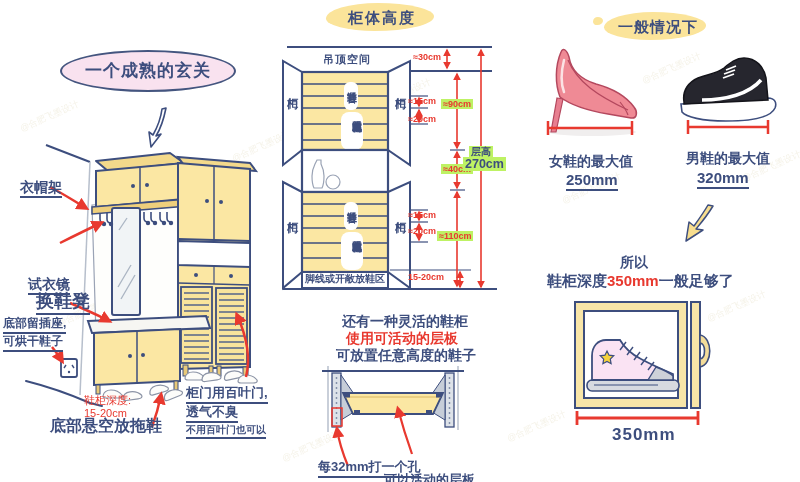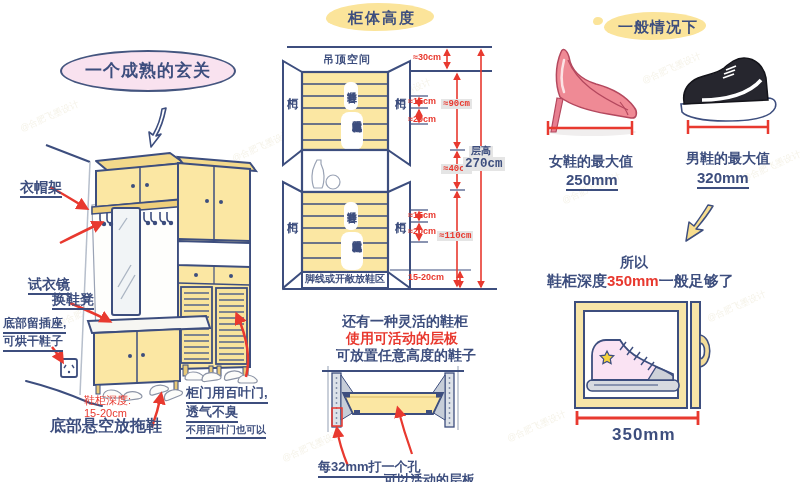--- a/index.html
+++ b/index.html
@@ -1,21 +1,21 @@
 <!DOCTYPE html>
 <html><head>
 <meta charset="utf-8">
 <style>
   html,body{margin:0;padding:0;background:#fff;}
   #canvas{position:relative;width:800px;height:482px;background:#fff;overflow:hidden;
           font-family:"Liberation Sans","DejaVu Sans",sans-serif;}
   .lbl{position:absolute;color:#3d4e7e;font-weight:bold;white-space:nowrap;line-height:1.15;}
   .u{border-bottom:2px solid #3d4e7e;padding-bottom:1px;}
   .red{color:#e8392f;}
-  .wbg{background:#e5e5e5;padding:0 2px;font-family:Liberation Mono, monospace;}
+  .wbg{background:#bef264;padding:0 2px;}
   .vert{writing-mode:vertical-rl;letter-spacing:1px;}
   .ctr{display:flex;align-items:center;justify-content:center;text-align:center;}
   .wm{position:absolute;color:#b9a75f;opacity:.15;font-size:9px;transform:rotate(-24deg);
       white-space:nowrap;pointer-events:none;}
   .blob{position:absolute;background:#fbe49a;border-radius:48% 52% 55% 45% / 55% 48% 52% 45%;}
   .ellipse{position:absolute;border:2px solid #44557f;background:#f9e2ef;border-radius:50%;}
   svg{position:absolute;overflow:visible;}
 </style>
 </head>
 <body>
@@ -165,21 +165,21 @@
       <path d="M50,108 C62,102 76,95 91,88" marker-end="url(#mB)"></path>
       <path d="M60,168 C74,174 88,180 99,186" marker-end="url(#mB)"></path>
       <path d="M42,212 C46,217 49,221 52,226" marker-end="url(#mB)"></path>
       <path d="M142,292 C146,281 149,270 151,260" marker-end="url(#mB)"></path>
       <path d="M236,242 C241,222 236,200 227,180" marker-end="url(#mB)"></path>
     </g>
   </svg>
 
   <div class="lbl u" style="left:20px;top:179px;font-size:14px;">衣帽架</div>
   <div class="lbl u" style="left:28px;top:231px;font-size:14px;margin-top:45px;">试衣镜</div>
-  <div class="lbl u" style="left:36px;top:291px;font-size:14px;margin-left:16px;">换鞋凳</div>
+  <div class="lbl u" style="left:36px;top:291px;font-size:18px;">换鞋凳</div>
   <div class="lbl u" style="left:3px;top:317px;font-size:12px;">底部留插座,</div>
   <div class="lbl u" style="left:3px;top:335px;font-size:12px;">可烘干鞋子</div>
   <div class="lbl red" style="left:84px;top:394px;font-size:11px;font-weight:normal;">鞋柜深度:</div>
   <div class="lbl red" style="left:84px;top:407px;font-size:11px;font-weight:normal;">15-20cm</div>
   <div class="lbl" style="left:50px;top:417px;font-size:16px;">底部悬空放拖鞋</div>
   <div class="lbl u" style="left:186px;top:386px;font-size:13px;">柜门用百叶门,</div>
   <div class="lbl u" style="left:186px;top:405px;font-size:13px;">透气不臭</div>
   <div class="lbl u" style="left:186px;top:424px;font-size:10px;">不用百叶门也可以</div>
   <div class="lbl u" style="left:186px;top:443px;font-size:13px;margin-top:40px;">做透气孔</div>
 

